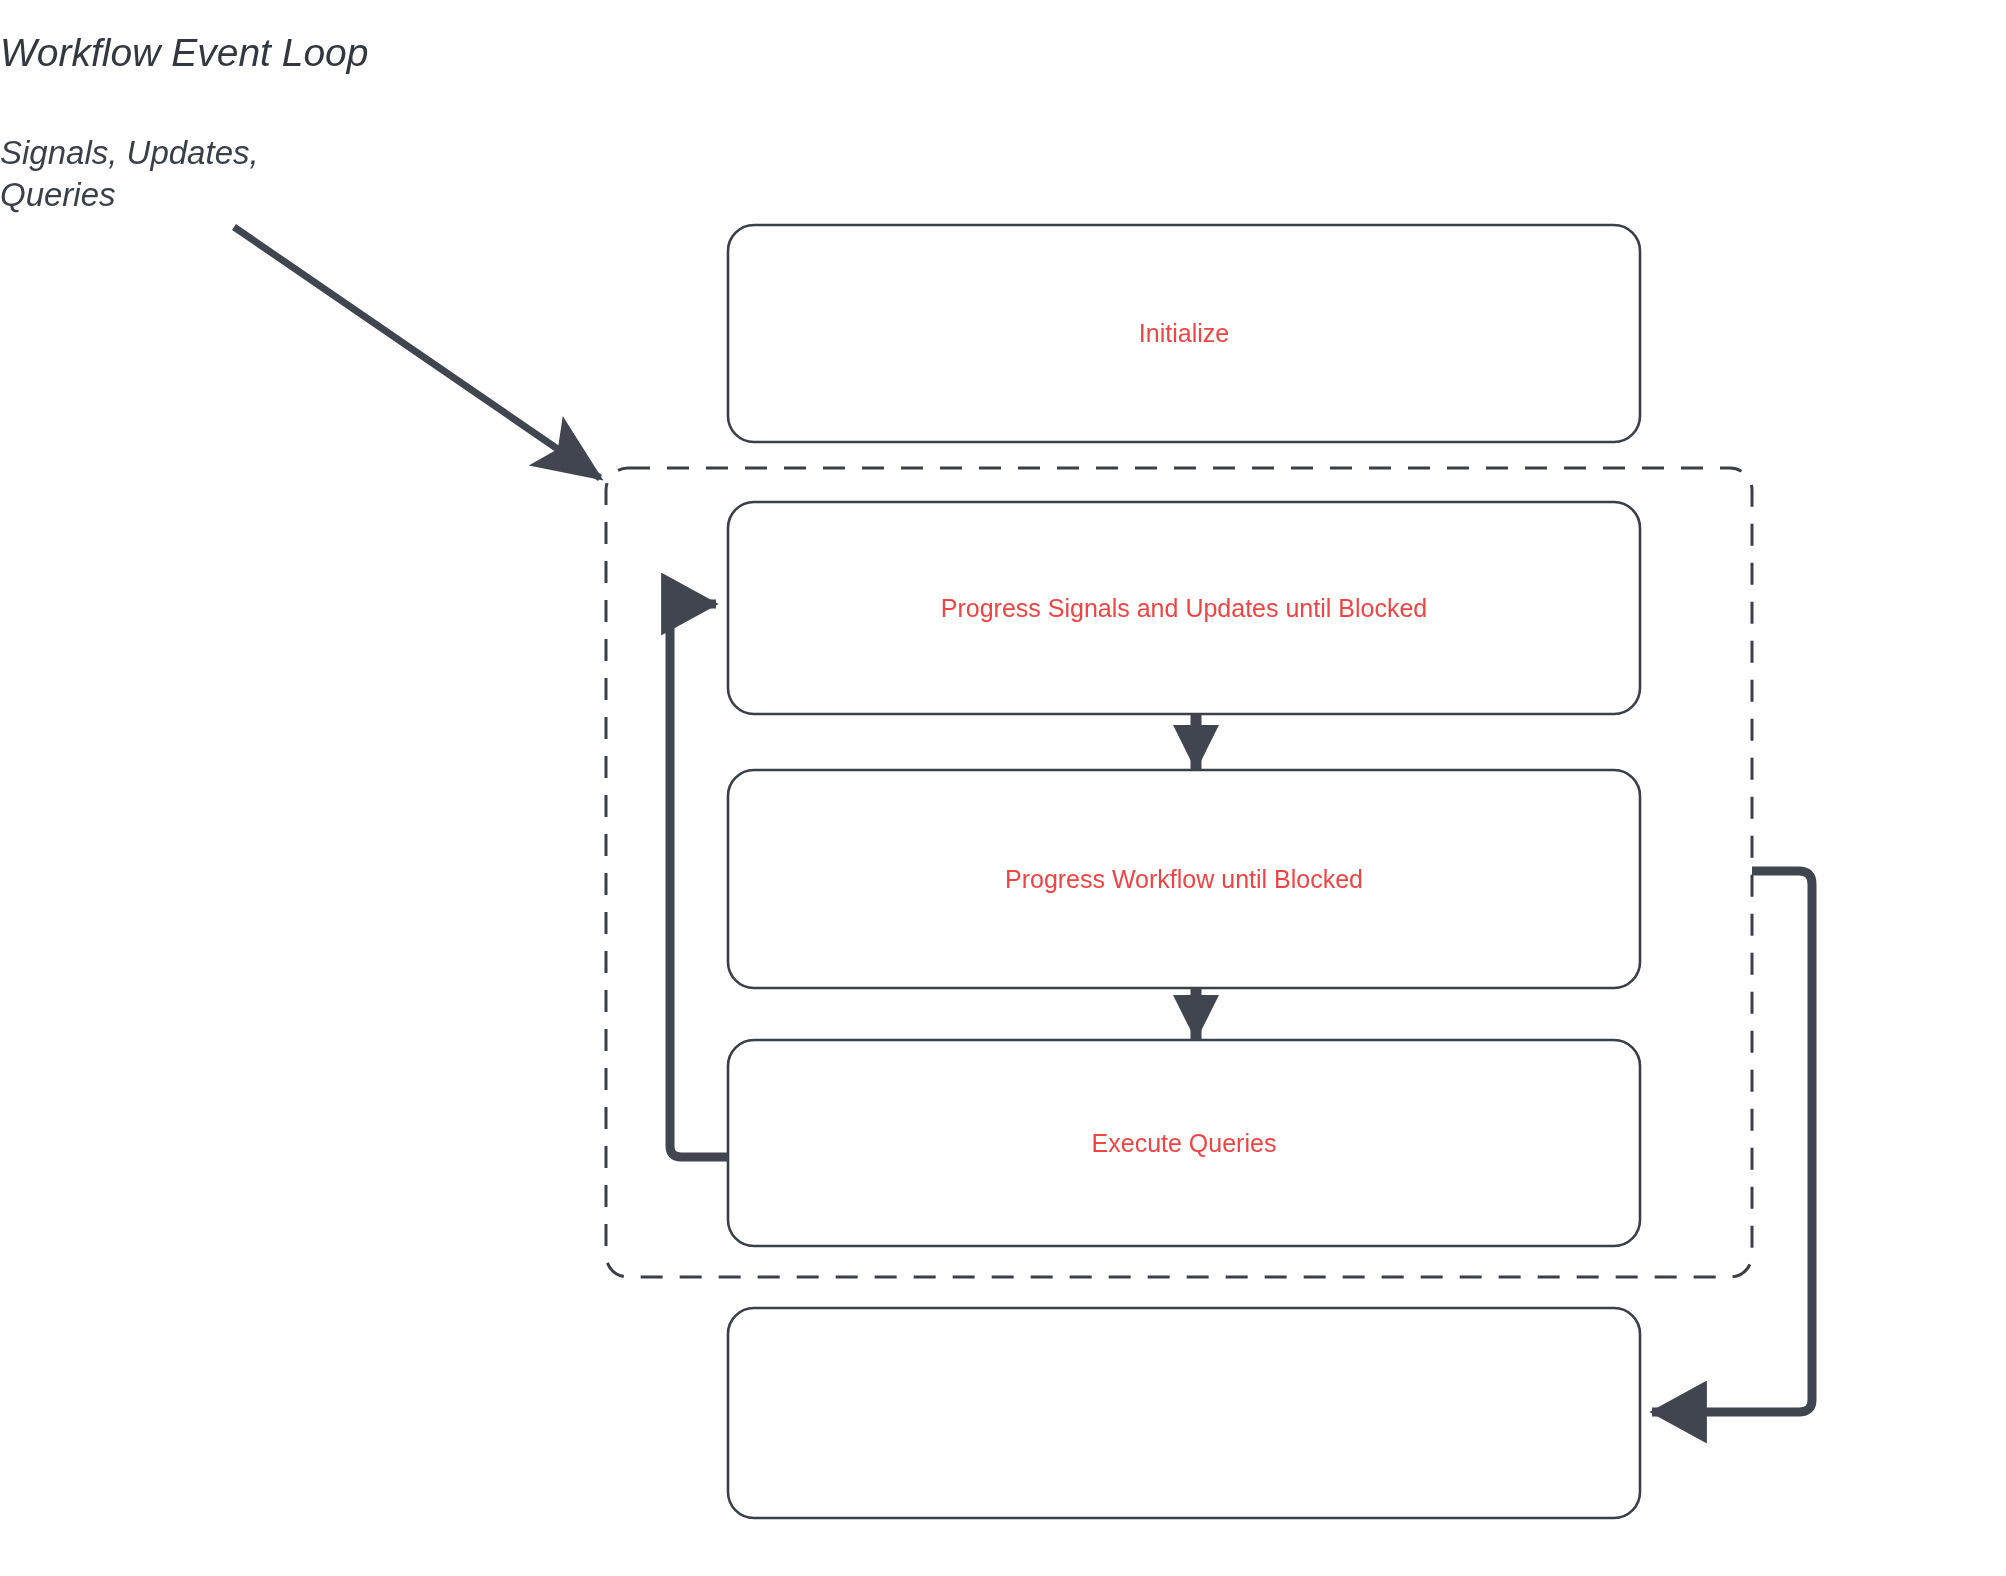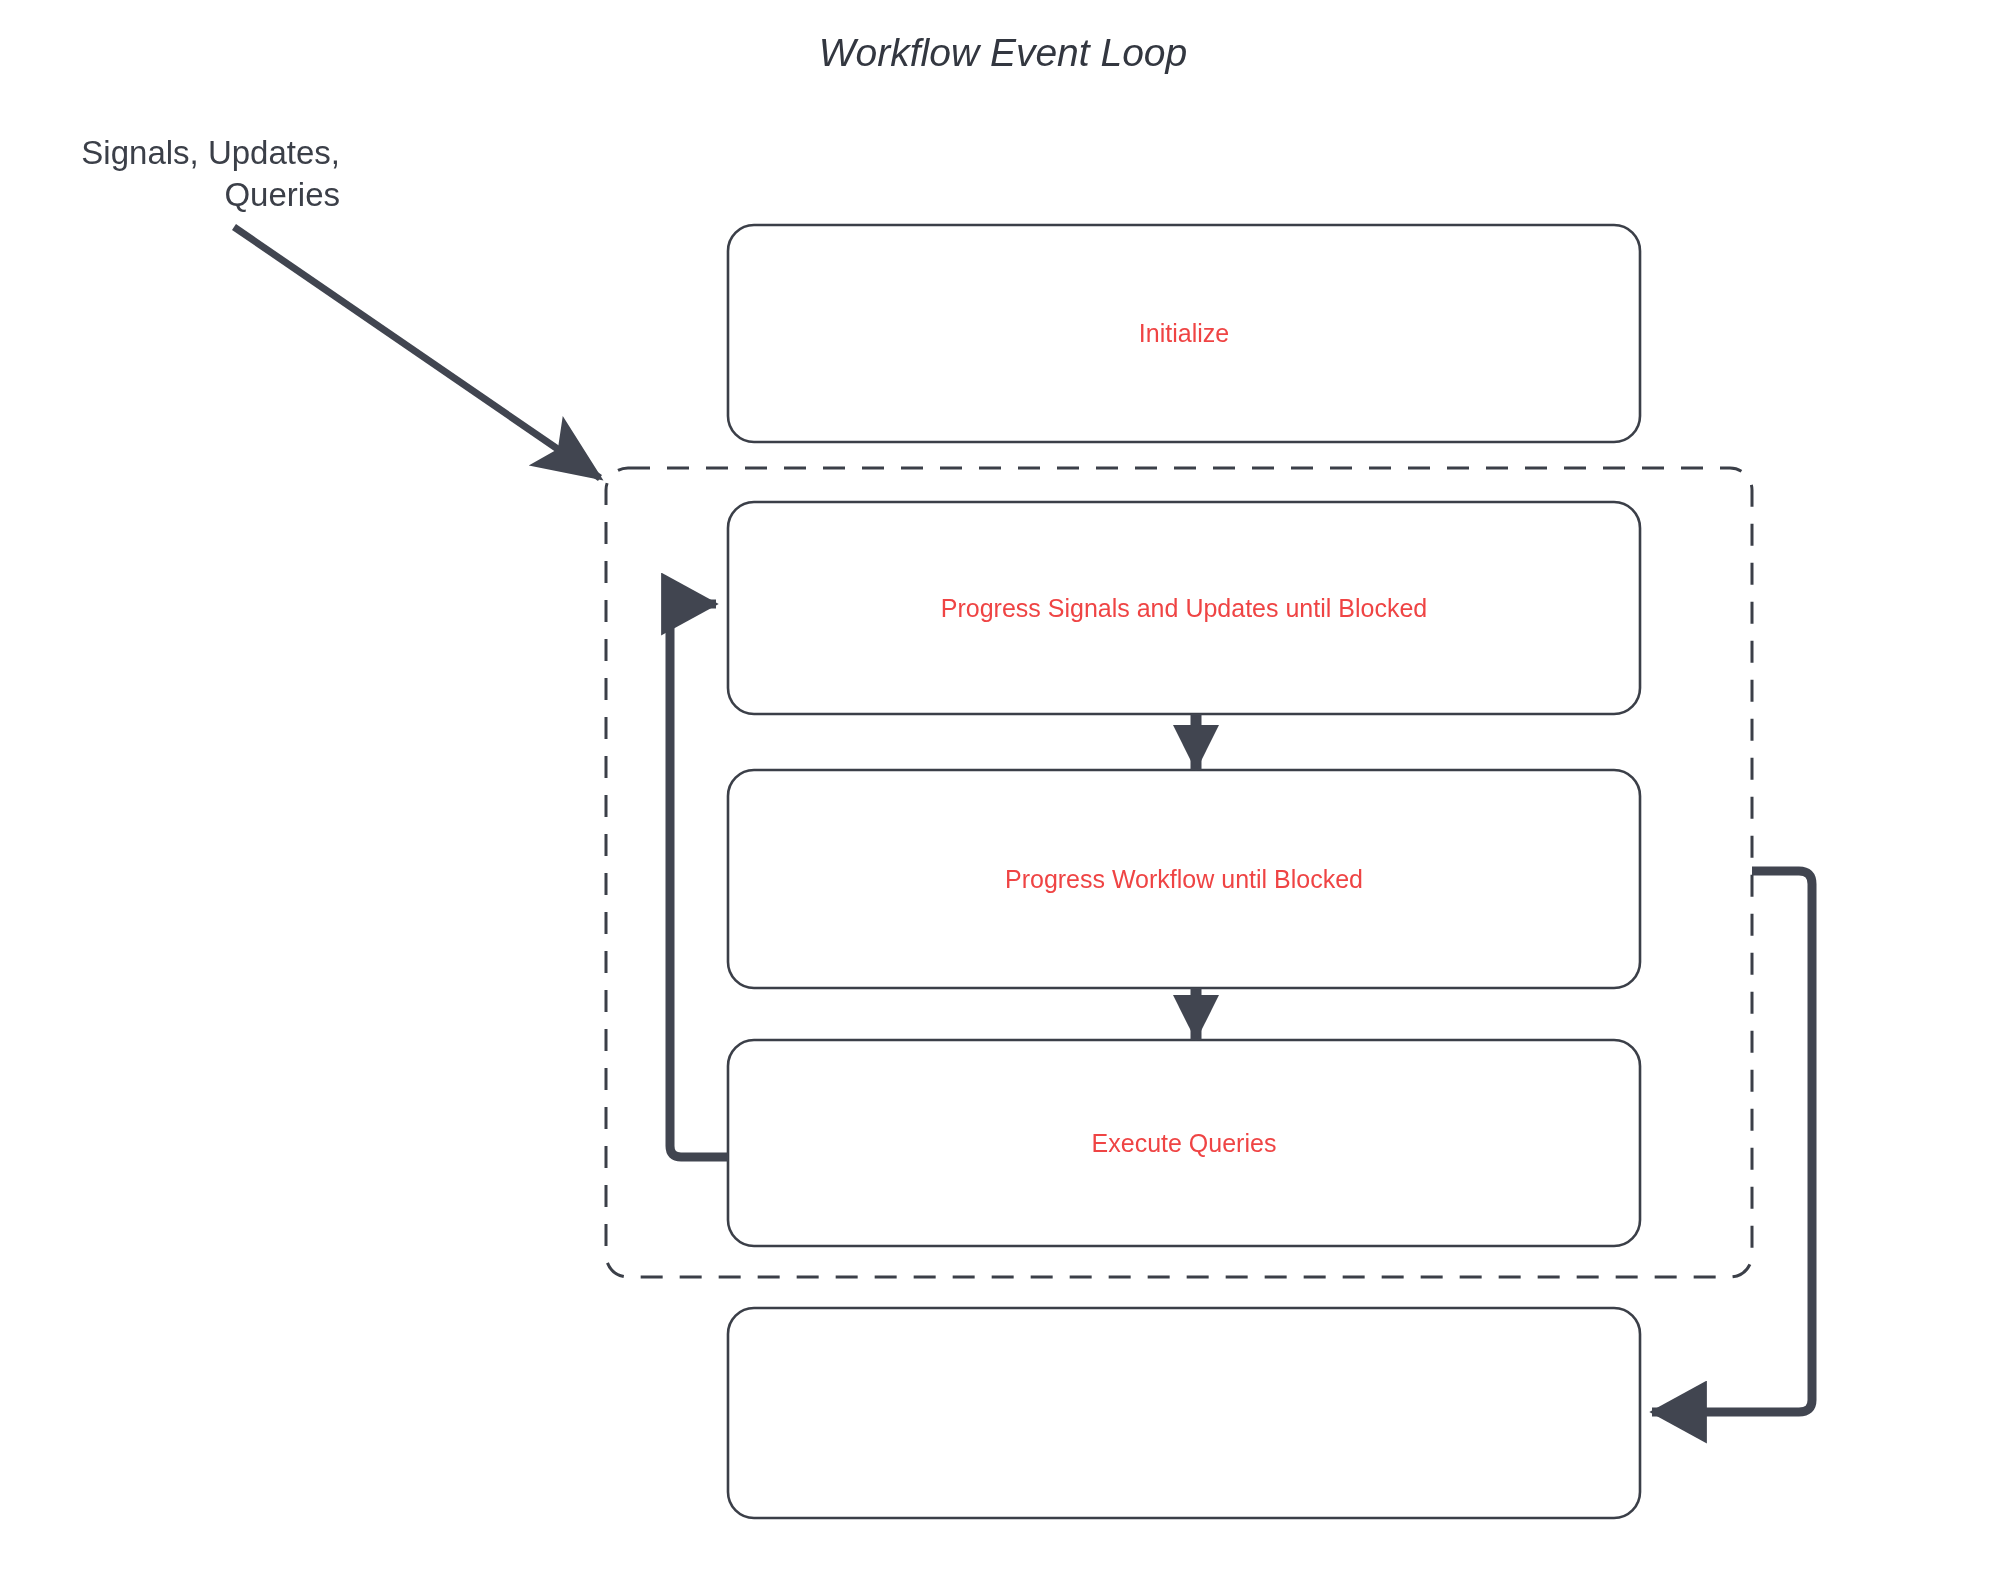--- a/index.html
+++ b/index.html
@@ -28,32 +28,32 @@
   .txt {
     position: absolute;
     color: #3b3f48;
     white-space: pre;
     line-height: 1.28;
   }
   #diagram-title {
     left: 0;
     top: 28px;
     width: 2006px;
-    text-align: center;
     font-style: italic;
     font-size: 39px;
     color: #333740;
   }
   #external-input-label {
     left: 0px;
     top: 132px;
     width: 340px;
-    text-align: right;
+    text-align: left;
     font-size: 33px;
     color: #3b3f48;
+    font-style: italic;
   }
   .node-label {
     position: absolute;
     display: flex;
     align-items: center;
     justify-content: center;
     text-align: center;
     font-size: 25px;
     color: #ef4444;
     pointer-events: none;

